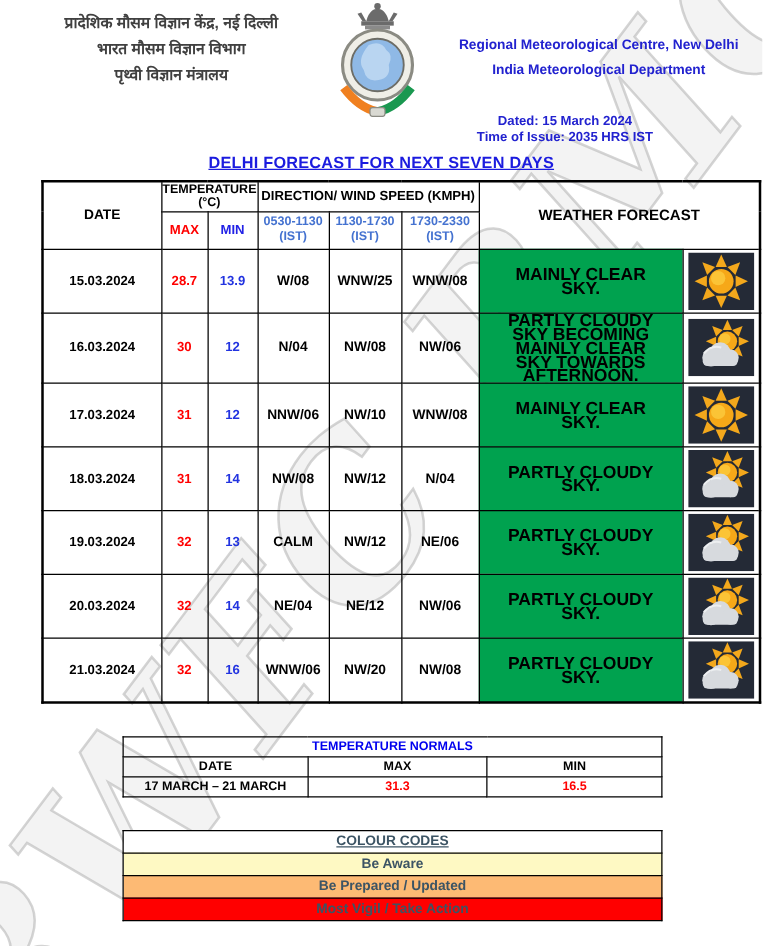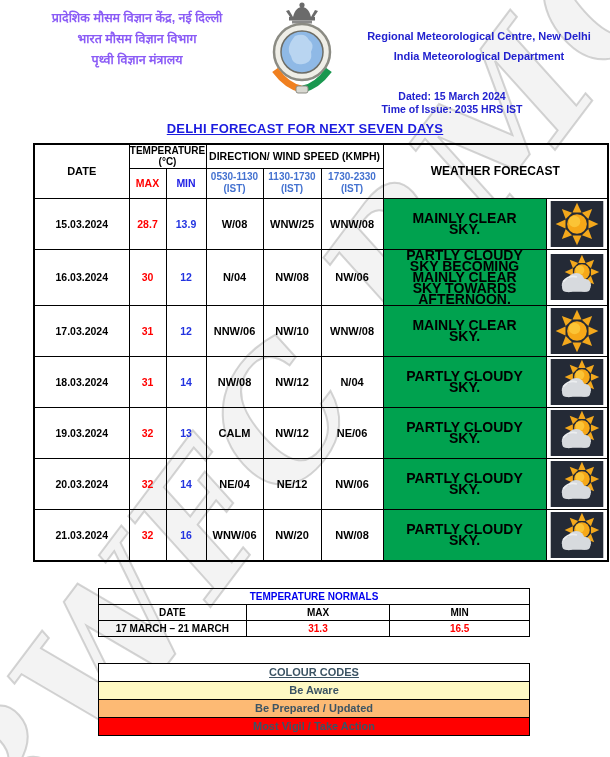--- a/index.html
+++ b/index.html
@@ -7,21 +7,21 @@
         font-family:"Liberation Sans",sans-serif;font-weight:bold;}
   .watermark{position:absolute;z-index:0;left:-110px;top:775px;transform:rotate(-53deg);
         transform-origin:0 0;font-family:"DejaVu Serif",serif;font-style:italic;font-size:165px;
         letter-spacing:6px;white-space:nowrap;color:rgba(215,215,215,0.30);
         -webkit-text-stroke:2px rgba(176,176,176,0.55);}
   .content{position:relative;z-index:1;}
 
   
   .header{display:flex;align-items:flex-start;}
   .h-left{width:238px;margin-left:18px;padding-top:8px;text-align:center;
-          color:#8b5cf6;font-size:12.5px;line-height:21px;}
+          color:#404040;font-size:12.5px;line-height:21px;}
   .h-logo{width:92px;text-align:center;}
   .h-right{flex:1;padding-top:26px;text-align:center;color:#2222cf;font-size:11px;line-height:20px;}
   .issue{width:280px;margin:-10px 18px 0 auto;text-align:center;color:#2222cf;
          font-size:10.5px;line-height:13px;}
   .title{margin-top:5px;text-align:center;color:#1b1bdf;font-size:13px;
          text-decoration:underline;letter-spacing:.2px;}
 
   
   table{border-collapse:collapse;}
   .ftable{margin:7px 0 0 33px;width:574px;table-layout:fixed;border:2px solid #000;}

